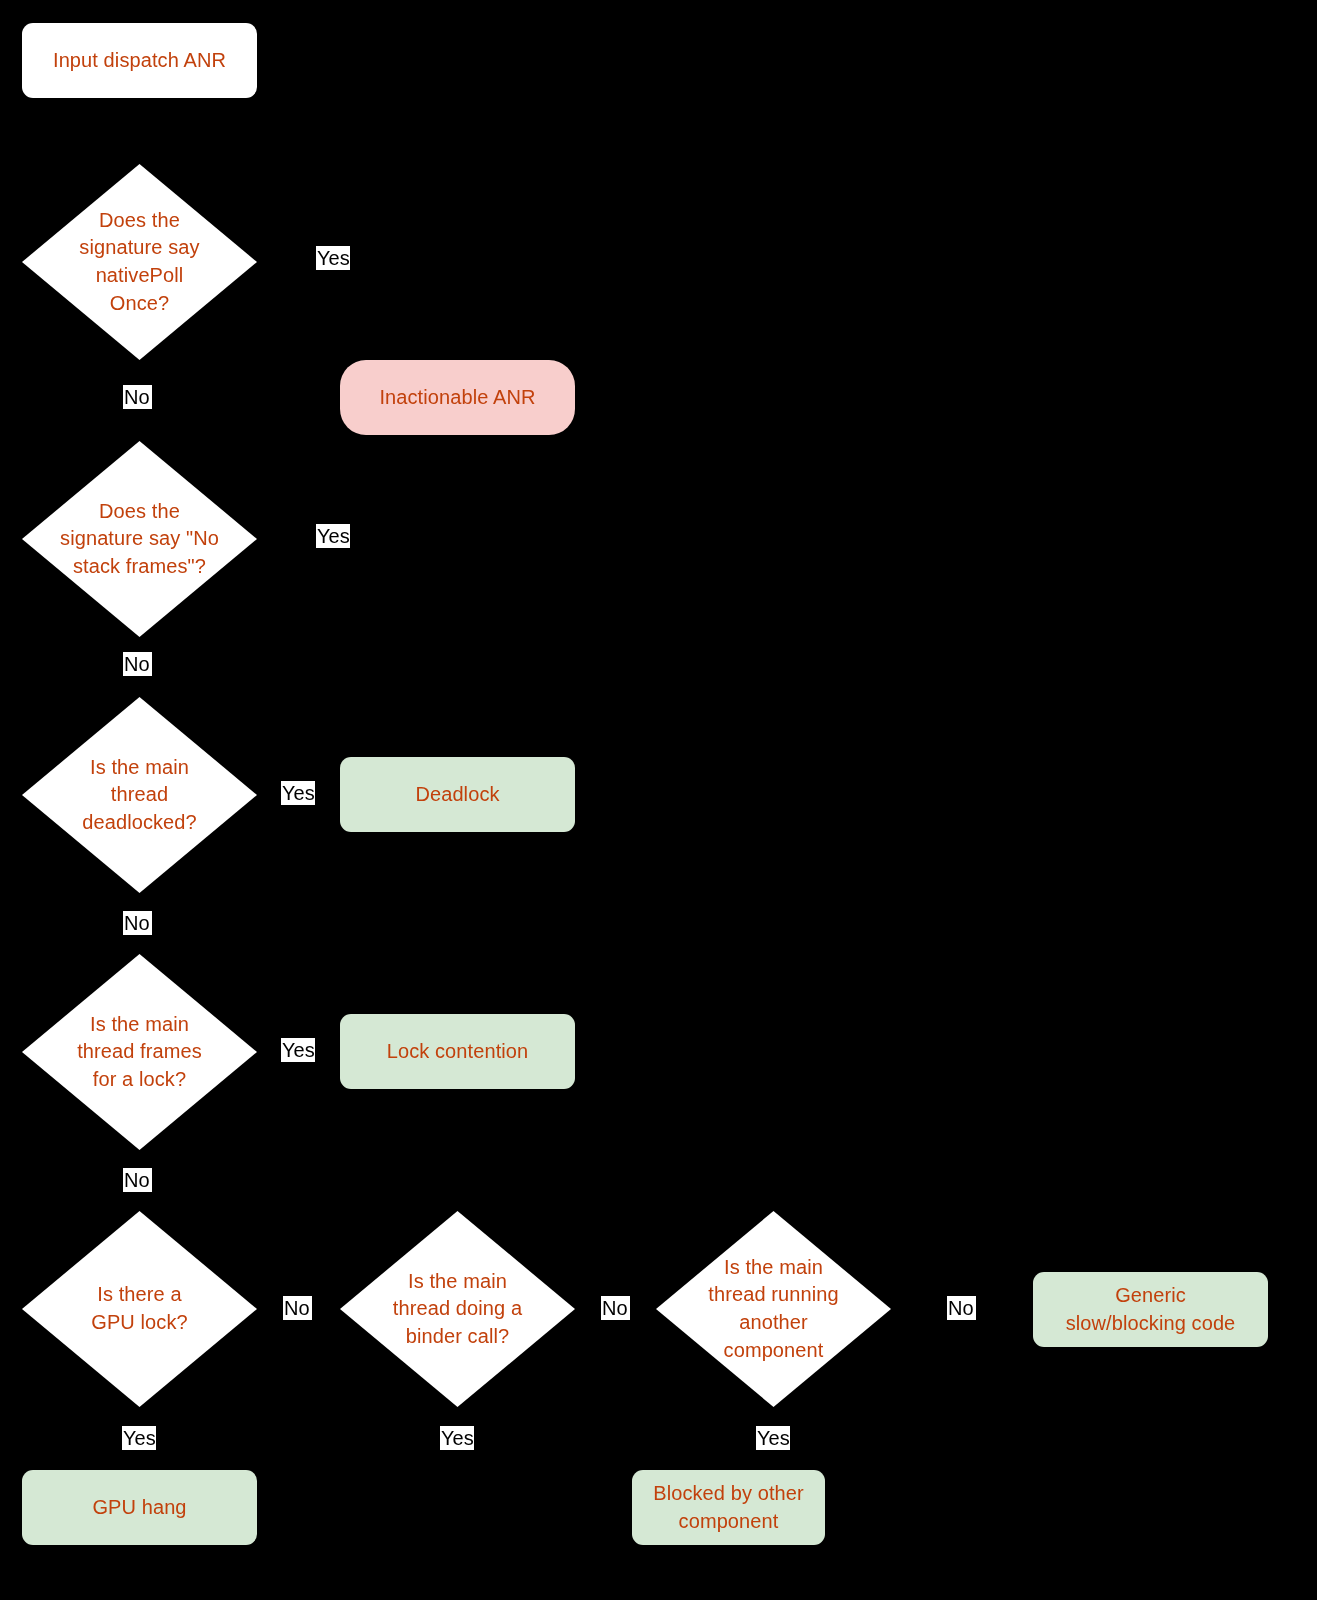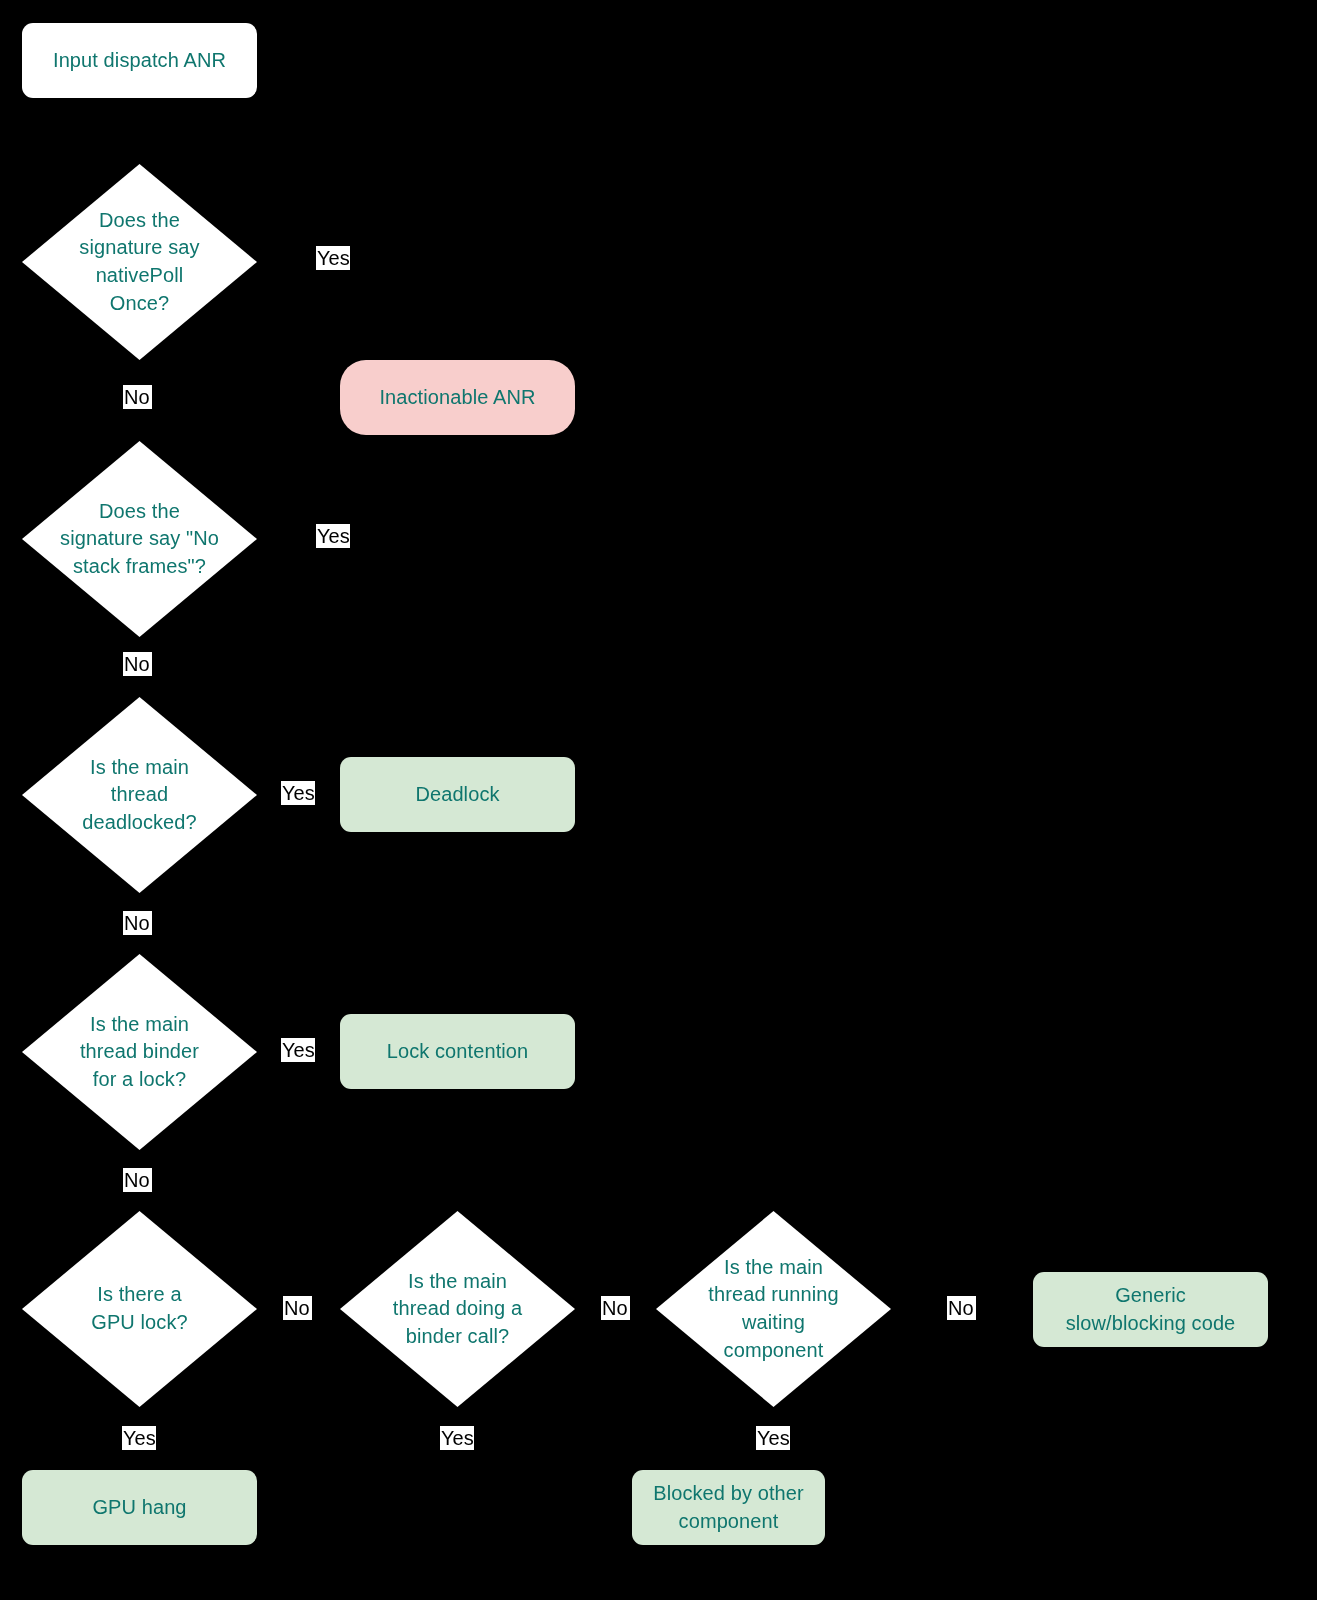--- a/index.html
+++ b/index.html
@@ -16,21 +16,21 @@
     overflow: hidden;
   }
   
   .node {
     position: absolute;
     box-sizing: border-box;
     display: flex;
     align-items: center;
     justify-content: center;
     text-align: center;
-    color: #0f766e;
+    color: #c2410c;
     font-size: 20px;
     line-height: 1.38;
     letter-spacing: 0.1px;
   }
   .rect {
     border-radius: 11px;
     background: #ffffff;
   }
   .rect.pink   { background: #f8cecc; border-radius: 26px; }
   .rect.green  { background: #d5e8d4; }
@@ -182,21 +182,21 @@
   </div>
 
   <div class="node rect green" style="left:340px; top:757px; width:235px; height:75px;">
     <span class="label">Deadlock</span>
   </div>
 
   <div class="node diamond" style="left:22px; top:954px; width:235px; height:196px;">
     <span class="dia-shape"></span>
     <span class="label">
       <span>Is the main</span><br>
-      <span>thread binder</span><br>
+      <span>thread frames</span><br>
       <span>for a lock?</span>
     </span>
   </div>
 
   <div class="node rect green" style="left:340px; top:1014px; width:235px; height:75px;">
     <span class="label">Lock contention</span>
   </div>
 
   <div class="node diamond" style="left:22px; top:1211px; width:235px; height:196px;">
     <span class="dia-shape"></span>
@@ -213,21 +213,21 @@
       <span>thread doing a</span><br>
       <span>binder call?</span>
     </span>
   </div>
 
   <div class="node diamond" style="left:656px; top:1211px; width:235px; height:196px;">
     <span class="dia-shape"></span>
     <span class="label" style="position:relative; z-index:2; width:215px;">
       <span>Is the main</span><br>
       <span>thread running</span><br>
-      <span>waiting</span><br>
+      <span>another</span><br>
       <span>component</span>
     </span>
   </div>
 
   <div class="node rect green" style="left:1033px; top:1272px; width:235px; height:75px;justify-content:center;">
     <span class="label">
       <span>Generic</span><br>
       <span>slow/blocking code</span>
     </span>
   </div>

